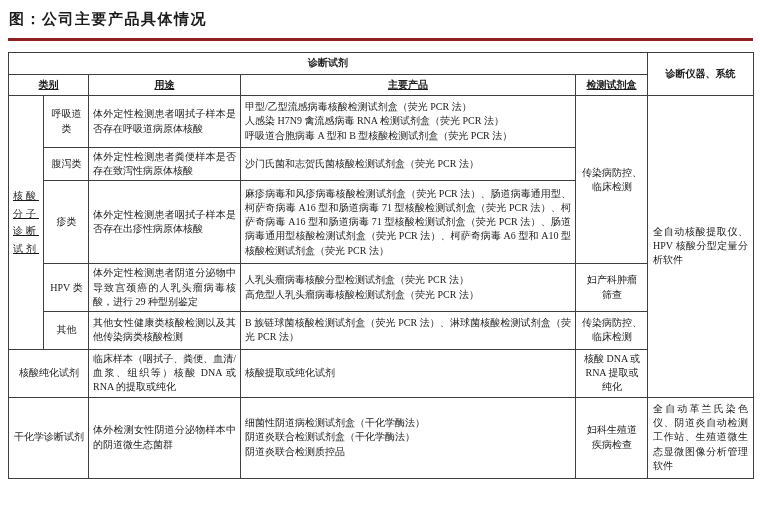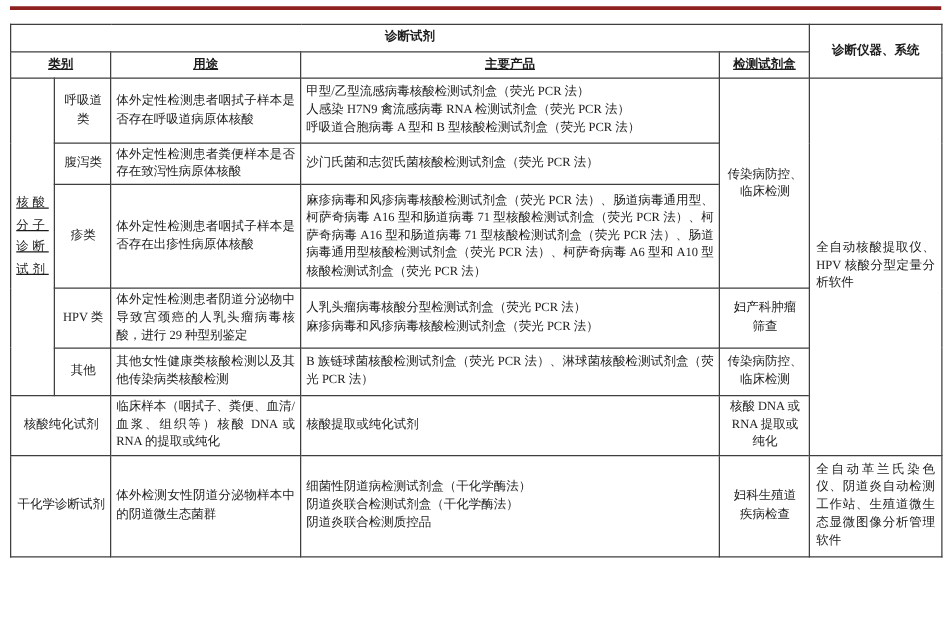--- a/index.html
+++ b/index.html
@@ -33,20 +33,21 @@
   .instr{text-align:justify;padding:2px 5px;}
   tr.hr1{height:22px;} tr.hr2{height:21px;text-decoration:underline;}
   tr.r1{height:52px;} tr.r2{height:31px;} tr.r3{height:83px;}
   tr.r4{height:47px;} tr.r5{height:38px;} tr.r6{height:45px;} tr.r7{height:81px;}
 </style>
 </head>
 <body>
 
 <div class="page">
 
+  <div class="title">图：公司主要产品具体情况</div>
   <div class="rule"></div>
 
   <table>
     <colgroup>
       <col style="width:35px">
         <col style="width:45px">
         <col style="width:152px">
       <col style="width:335px">
         <col style="width:72px">
         <col style="width:106px">
@@ -86,21 +87,21 @@
     <tr class="r3">
       <td class="cat">疹类</td>
       <td class="usage">体外定性检测患者咽拭子样本是否存在出疹性病原体核酸</td>
       <td class="products">麻疹病毒和风疹病毒核酸检测试剂盒（荧光 PCR 法）、肠道病毒通用型、柯萨奇病毒 A16 型和肠道病毒 71 型核酸检测试剂盒（荧光 PCR 法）、柯萨奇病毒 A16 型和肠道病毒 71 型核酸检测试剂盒（荧光 PCR 法）、肠道病毒通用型核酸检测试剂盒（荧光 PCR 法）、柯萨奇病毒 A6 型和 A10 型核酸检测试剂盒（荧光 PCR 法）</td>
     </tr>
 
     <tr class="r4">
       <td class="cat">HPV 类</td>
       <td class="usage">体外定性检测患者阴道分泌物中导致宫颈癌的人乳头瘤病毒核酸，进行 29 种型别鉴定</td>
       <td class="products">人乳头瘤病毒核酸分型检测试剂盒（荧光 PCR 法）
-麻疹病毒和风疹病毒核酸检测试剂盒（荧光 PCR 法）</td>
+高危型人乳头瘤病毒核酸检测试剂盒（荧光 PCR 法）</td>
       <td class="field">妇产科肿瘤
 筛查</td>
     </tr>
 
     <tr class="r5">
       <td class="cat">其他</td>
       <td class="usage">其他女性健康类核酸检测以及其他传染病类核酸检测</td>
       <td class="products">B 族链球菌核酸检测试剂盒（荧光 PCR 法）、淋球菌核酸检测试剂盒（荧光 PCR 法）</td>
       <td class="field">传染病防控、
 临床检测</td>

